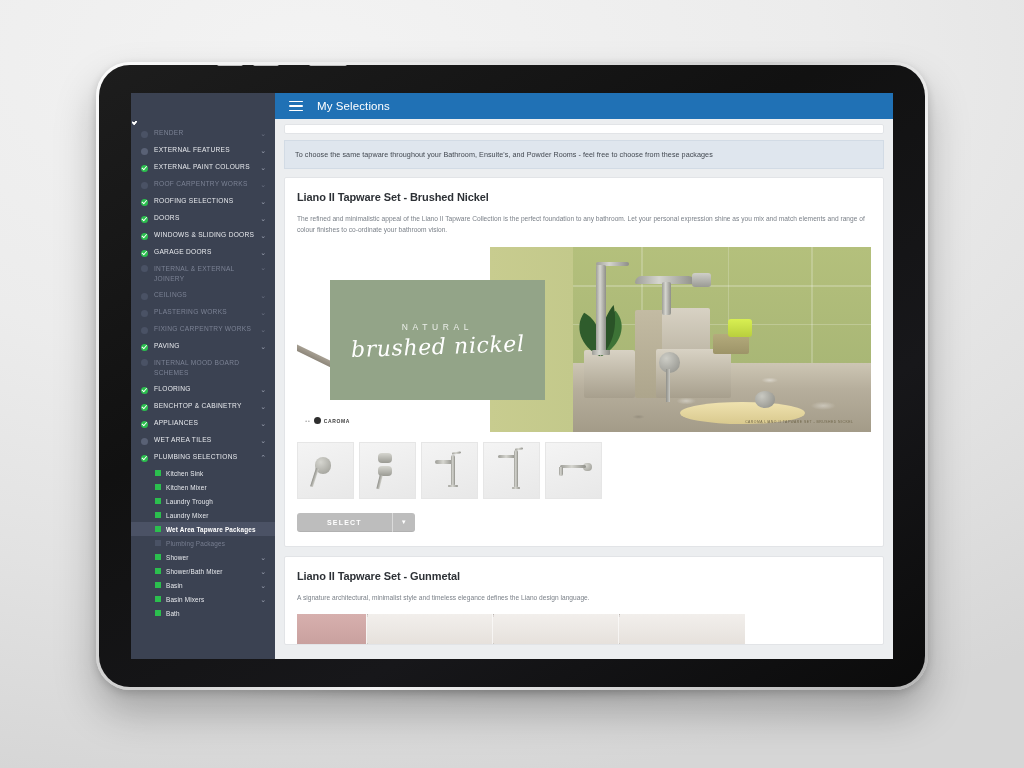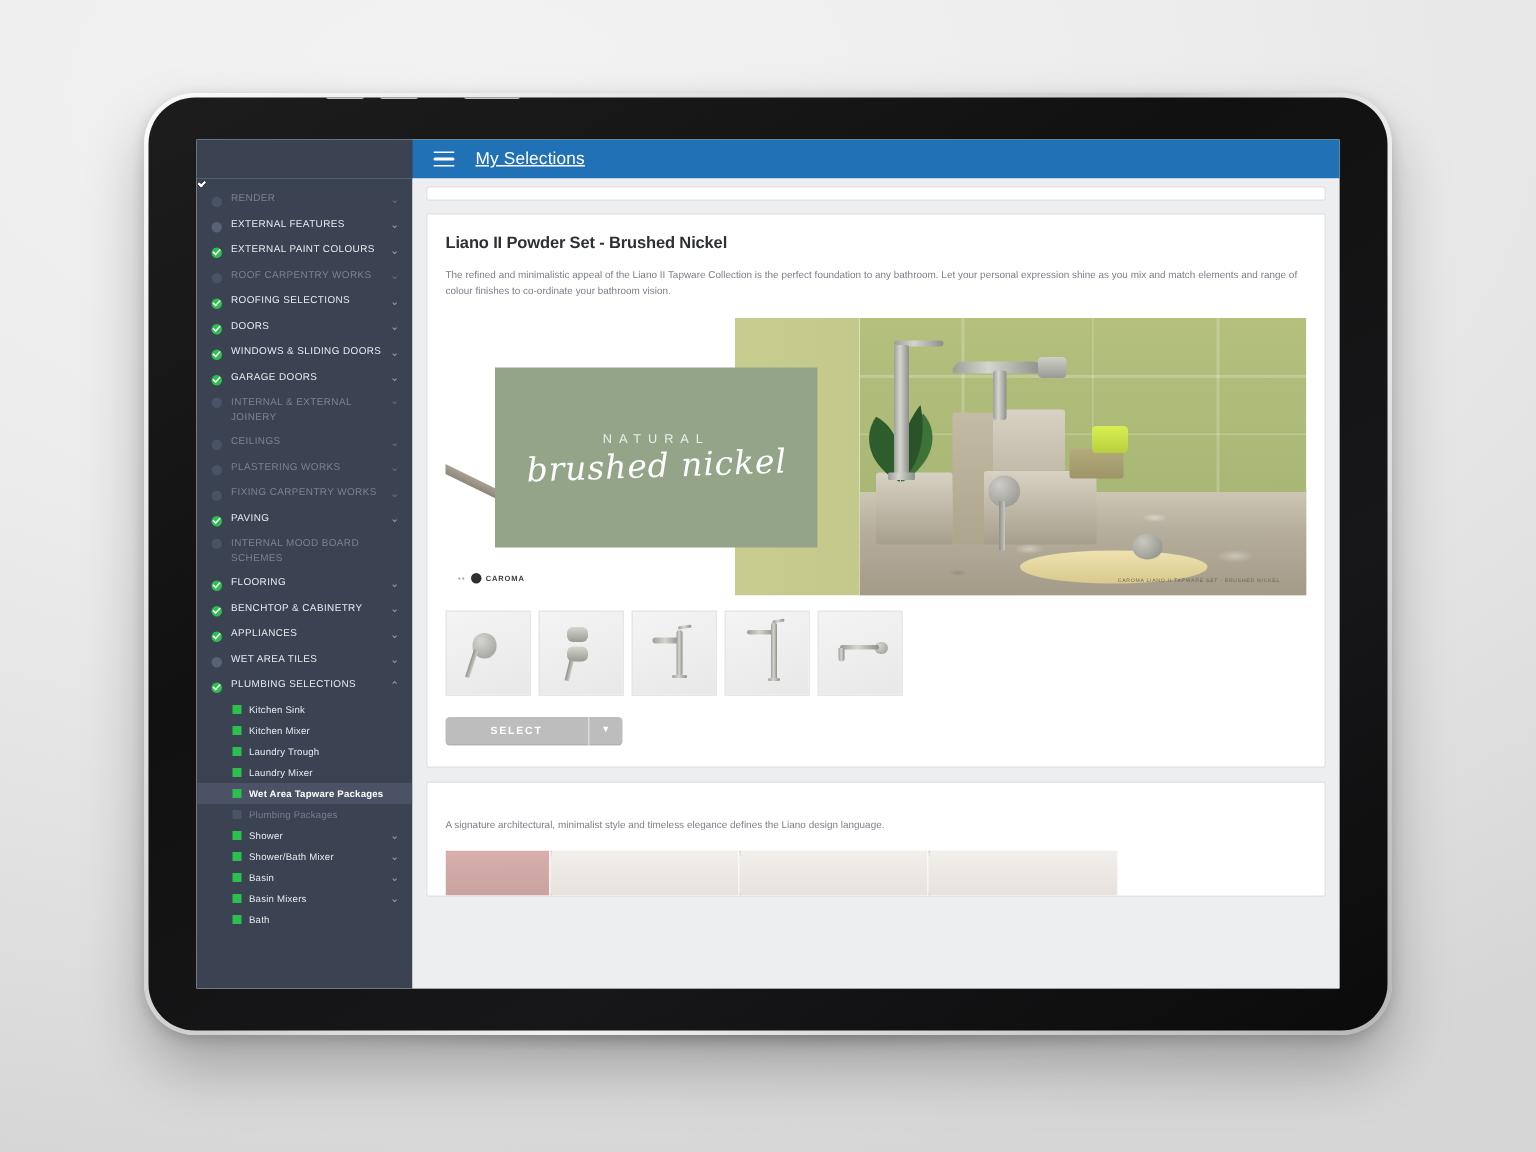--- a/index.html
+++ b/index.html
@@ -63,21 +63,20 @@
     flex-direction: column;
   }
 
   
   #topbar {
     flex: 0 0 26px;
     display: flex;
     align-items: center;
     background: #2071b5;
     color: #ffffff;
-    text-decoration: underline;
   }
   #topbar .spacer { flex: 0 0 144px; height: 100%; background: #3b4252; }
   #hamburger {
     width: 26px; height: 100%;
     display: flex; flex-direction: column;
     align-items: center; justify-content: center;
     gap: 3px;
     margin-left: 8px;
     cursor: pointer;
   }
@@ -599,23 +598,24 @@
                   <span class="label">Bath</span>
                   <span class="chev"></span>
                 </div>
               </div>
           </div>
 
           <div id="content">
 
             <div class="card" id="card-stub"></div>
 
+            <div id="banner">To choose the same tapware throughout your Bathroom, Ensuite's, and Powder Rooms - feel free to choose from these packages</div>
 
             <div class="card" id="card-one">
-              <div class="prod-title">Liano II Powder Set - Brushed Nickel</div>
+              <div class="prod-title">Liano II Tapware Set - Brushed Nickel</div>
               <div class="prod-desc">The refined and minimalistic appeal of the Liano II Tapware Collection is the perfect foundation to any bathroom. Let your personal expression shine as you mix and match elements and range of colour finishes to co-ordinate your bathroom vision.</div>
 
               <div class="hero">
                 <div class="hero-photo">
                   <div class="tilewall">
                     <div class="tilegrid">
                       <i style="left:23%"></i>
                         <i style="left:52%"></i>
                         <i style="left:80%"></i>
                     </div>
@@ -696,20 +696,21 @@
               <div class="select-row">
                 <div class="select-btn">
                   <div class="lbl">SELECT</div>
                   <div class="div"></div>
                   <div class="caret">▼</div>
                 </div>
               </div>
             </div>
 
             <div class="card" id="card-two">
+              <div class="prod-title">Liano II Tapware Set - Gunmetal</div>
               <div class="prod-desc">A signature architectural, minimalist style and timeless elegance defines the Liano design language.</div>
               <div class="strip">
                 <div class="s1"></div>
                 <div class="s2"></div>
                 <div class="s3"></div>
                 <div class="s4"></div>
                 <div class="s5"></div>
               </div>
             </div>
 

